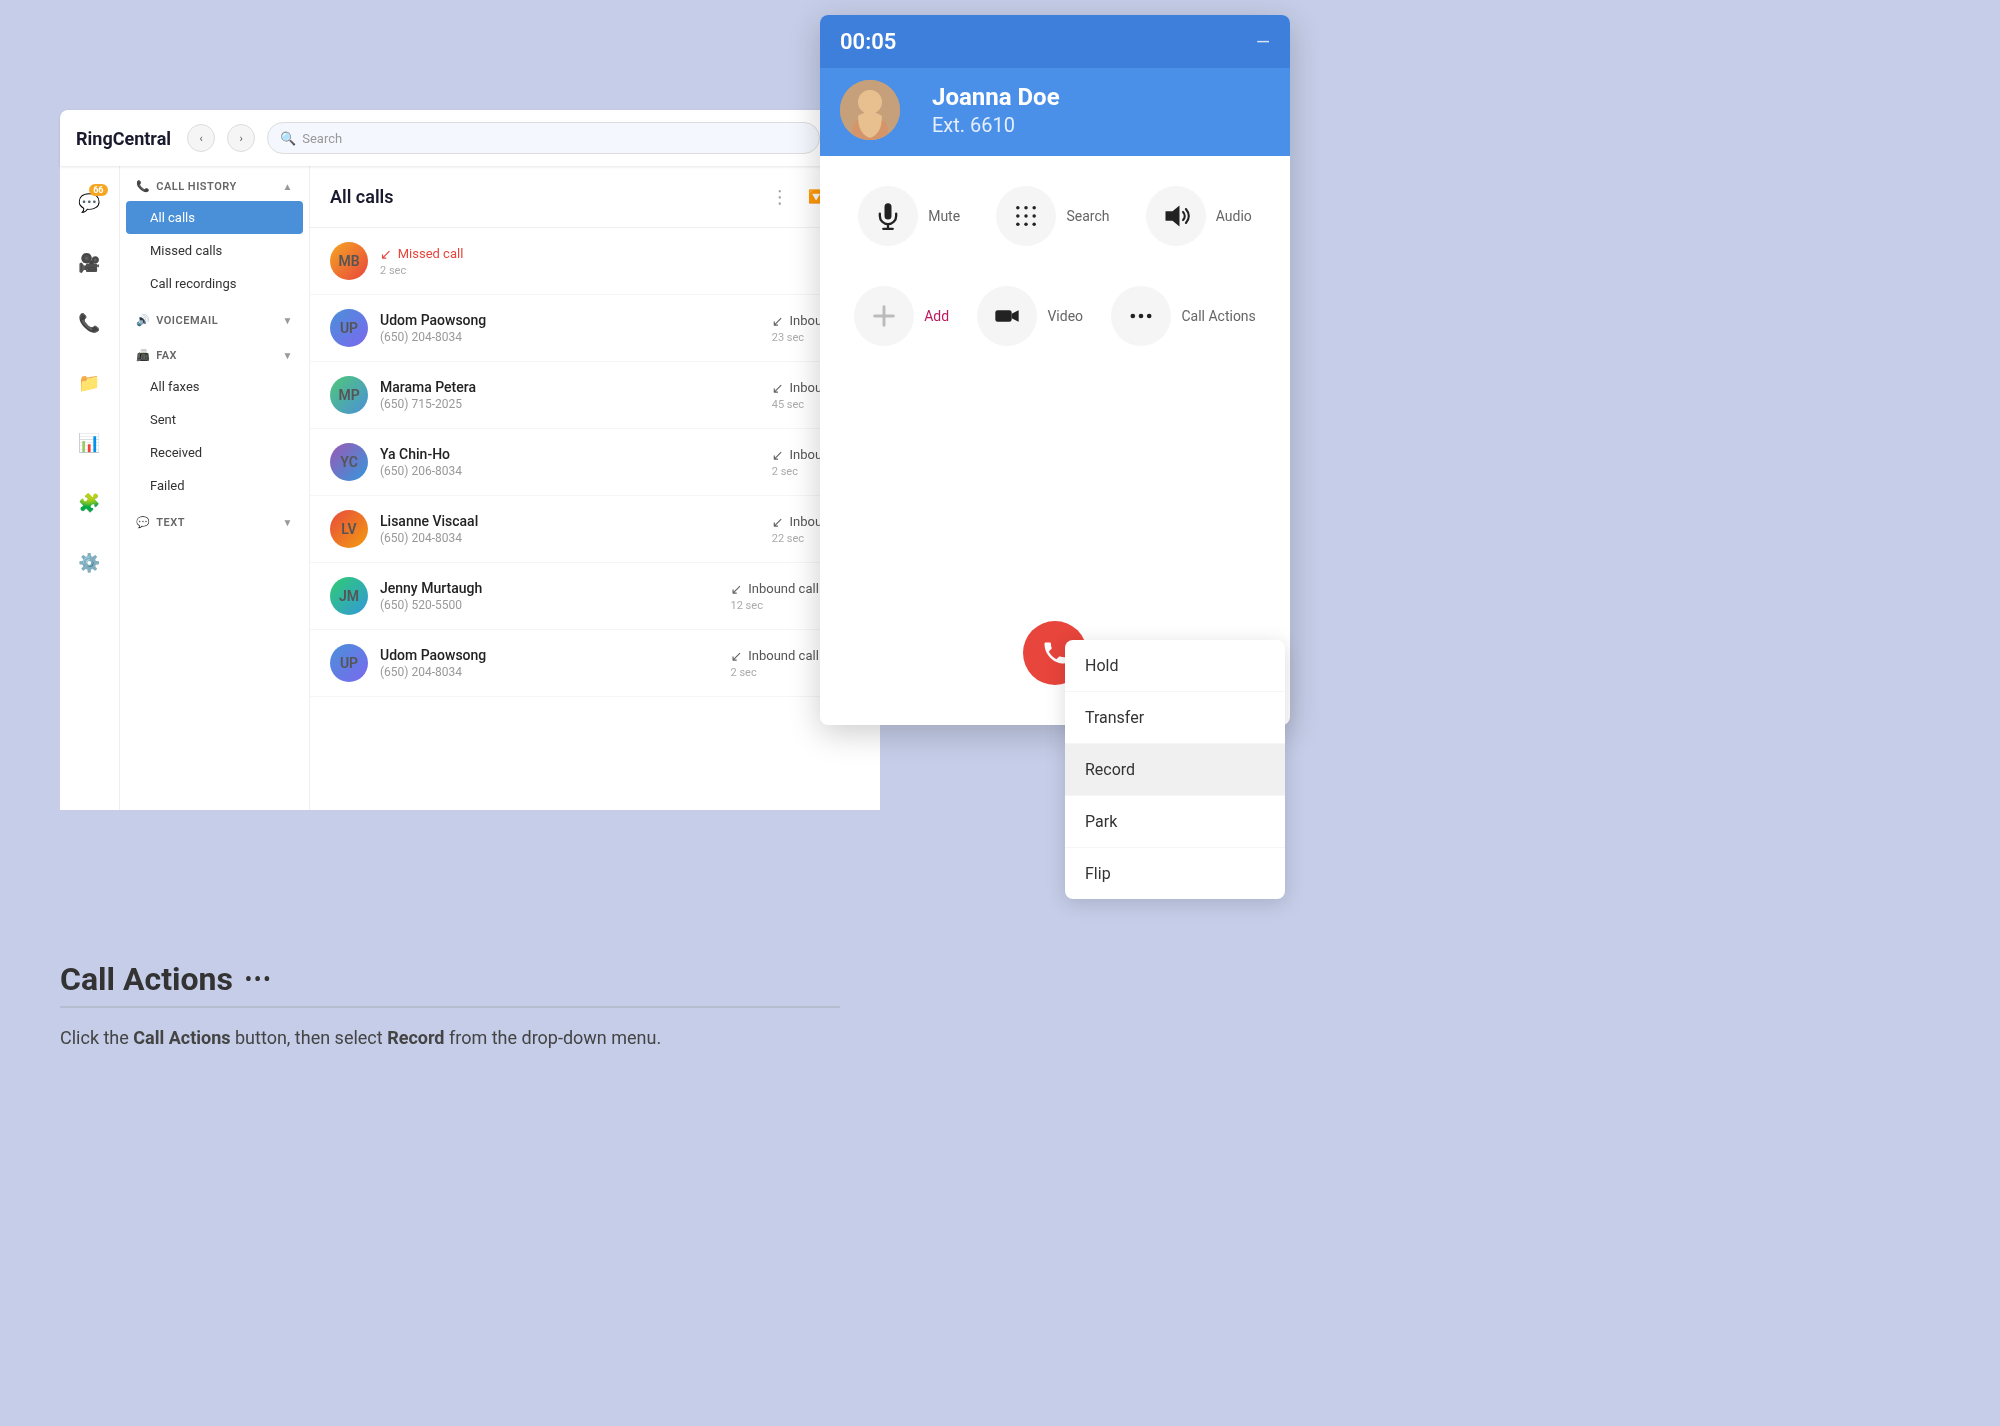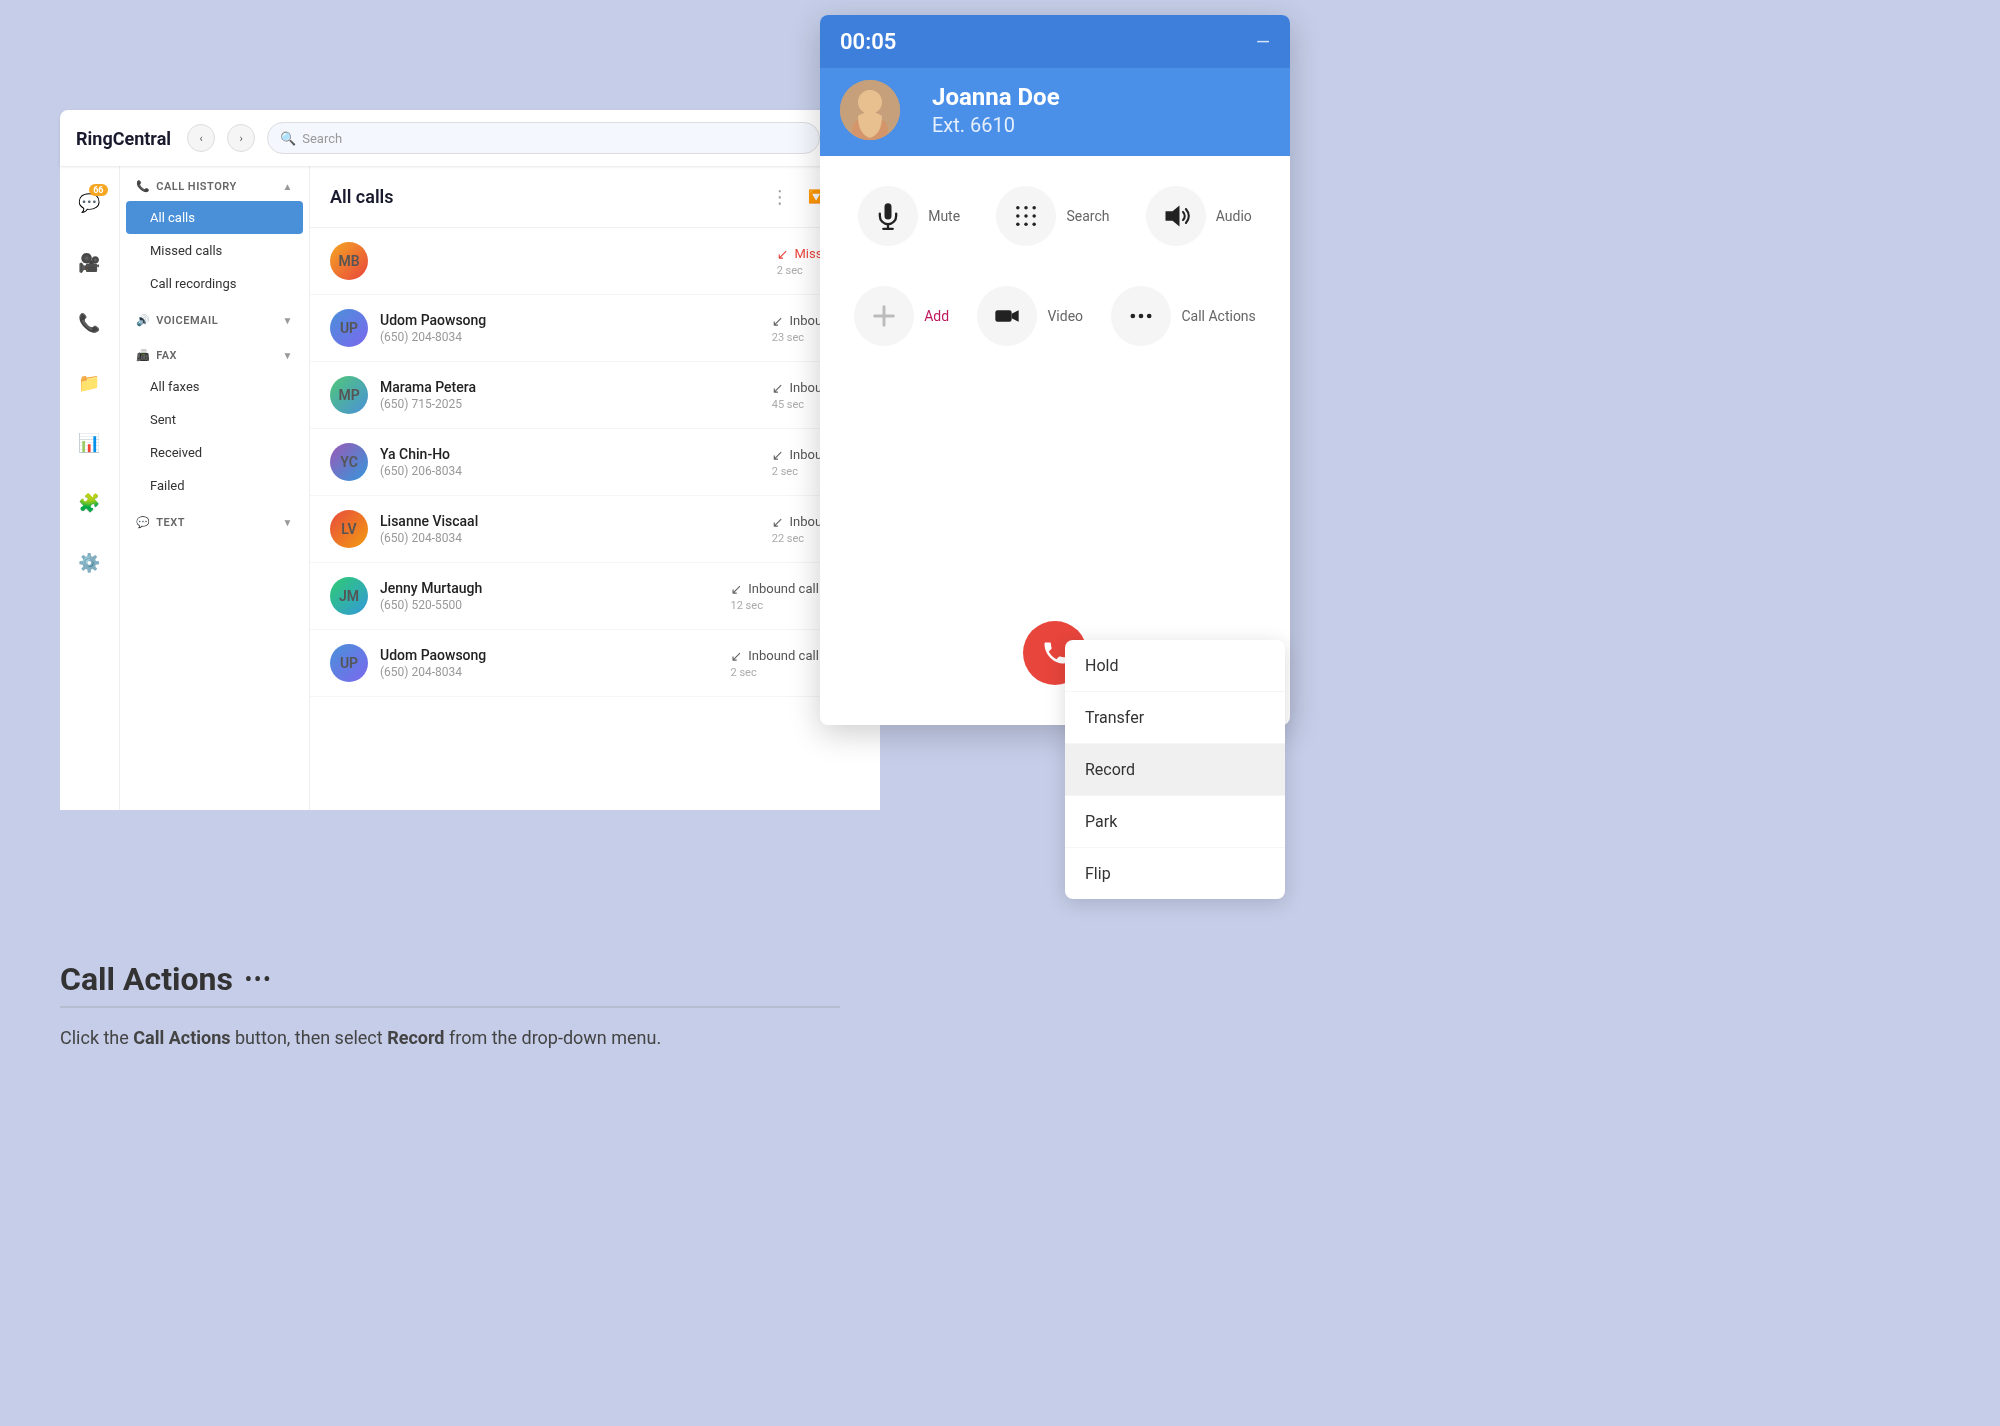--- a/index.html
+++ b/index.html
@@ -191,21 +191,20 @@
       overflow-y: auto;
       height: calc(100% - 64px);
     }
     .call-item {
       display: flex;
       align-items: center;
       padding: 14px 20px;
       border-bottom: 1px solid #f5f5f5;
       gap: 12px;
       cursor: pointer;
-      justify-content: space-between;
     }
     .contact-avatar {
       width: 38px;
       height: 38px;
       border-radius: 50%;
       background: #c5cde8;
       flex-shrink: 0;
       overflow: hidden;
       display: flex;
       align-items: center;

